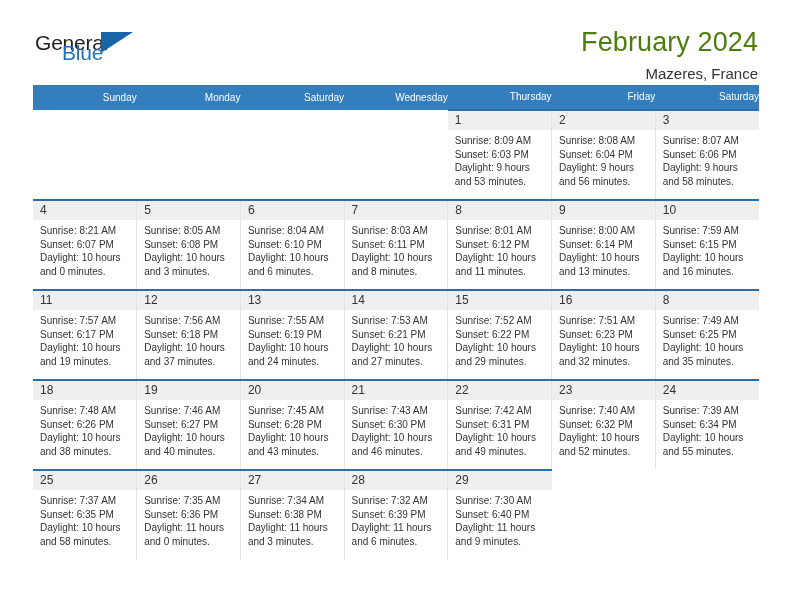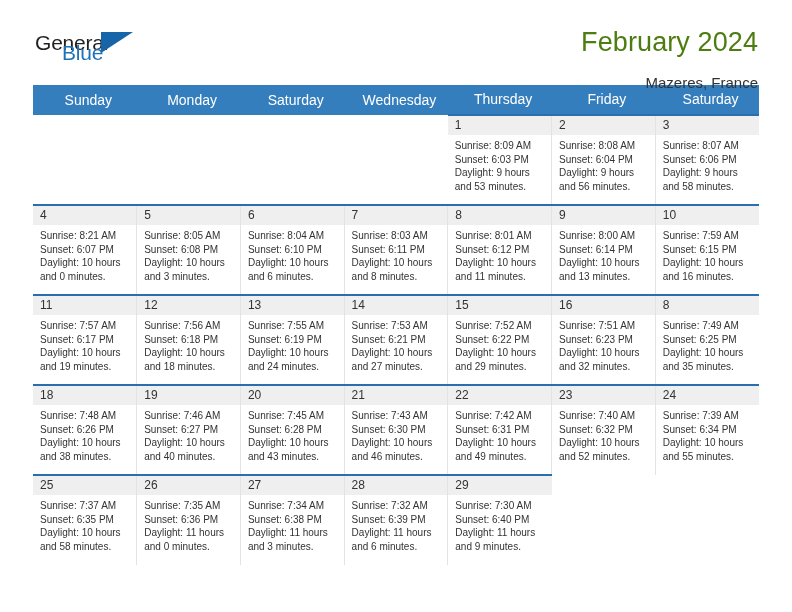--- a/index.html
+++ b/index.html
@@ -70,35 +70,35 @@
     font-size: 27px;
     color: #4d7c0f;
     line-height: 32px;
     font-weight: normal;
     letter-spacing: 0.1px;
   }
   .location {
     font-size: 15px;
     color: #333333;
     line-height: 22px;
-    margin-top: 14px;
+    margin-top: 5px;
   }
 
   
   .calendar {
     width: 726px;
     border-collapse: collapse;
     table-layout: fixed;
   }
   .dow-row th {
     background: #357ebd;
     color: #ffffff;
-    font-size: 14px;
+    font-size: 10px;
     font-weight: normal;
-    text-align: center;
+    text-align: right;
     padding: 6px 0 7px 7px;
     height: 20px;
     box-sizing: border-box;
   }
   .week {
     height: 90px;
   }
   .cell {
     vertical-align: top;
     padding: 0;
@@ -273,21 +273,21 @@
               <div>Daylight: 10 hours</div>
               <div>and 19 minutes.</div>
             </div>
           </td>
           <td class="cell filled">
             <div class="daynum">12</div>
             <div class="info">
               <div>Sunrise: 7:56 AM</div>
               <div>Sunset: 6:18 PM</div>
               <div>Daylight: 10 hours</div>
-              <div>and 18 minutes.</div>
+              <div>and 37 minutes.</div>
             </div>
           </td>
           <td class="cell filled">
             <div class="daynum">13</div>
             <div class="info">
               <div>Sunrise: 7:55 AM</div>
               <div>Sunset: 6:19 PM</div>
               <div>Daylight: 10 hours</div>
               <div>and 24 minutes.</div>
             </div>

